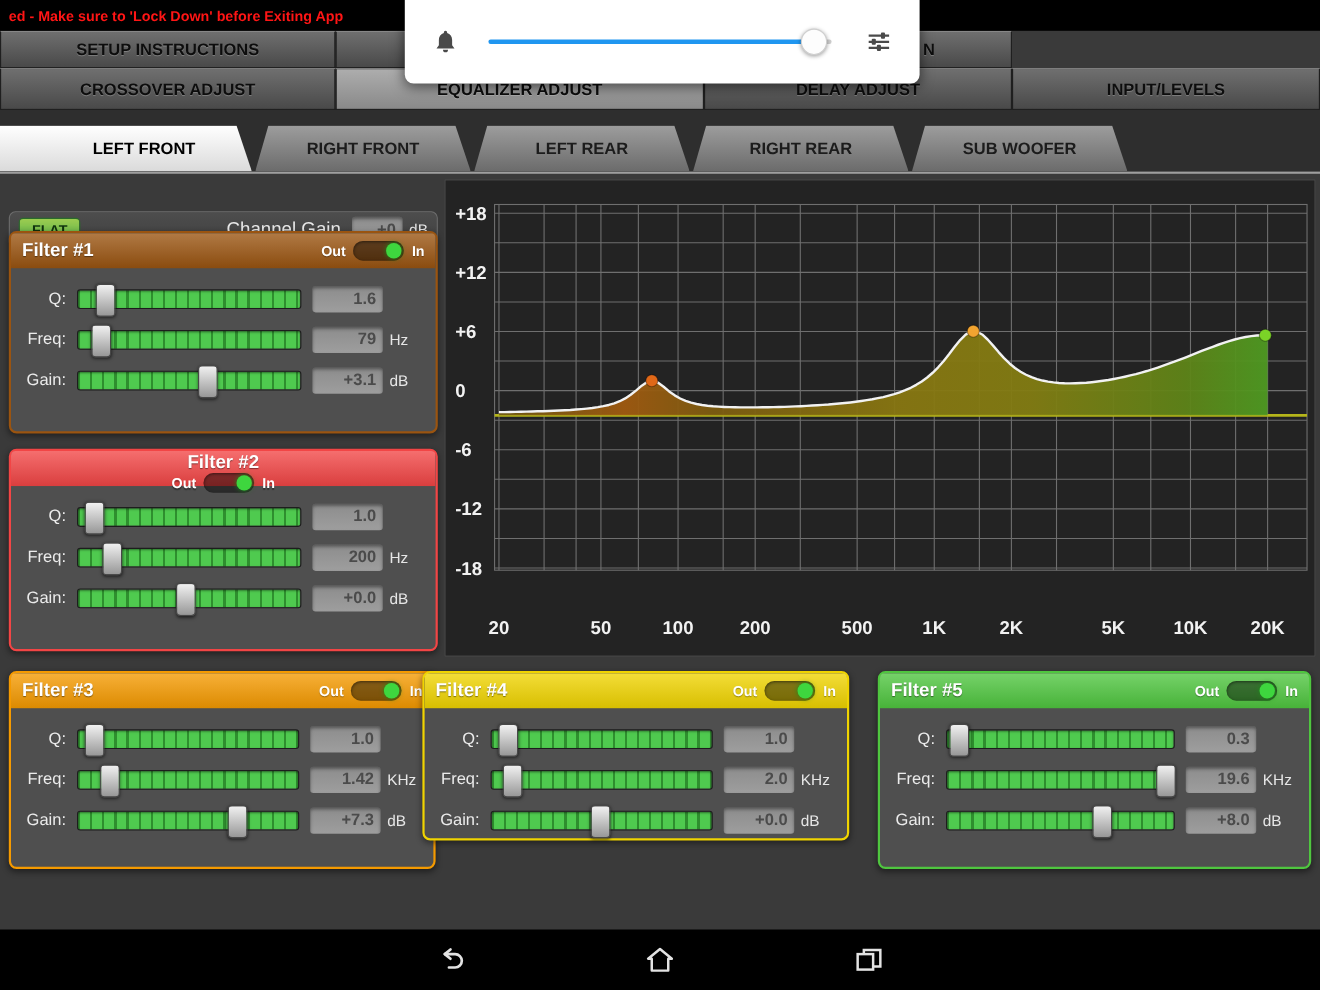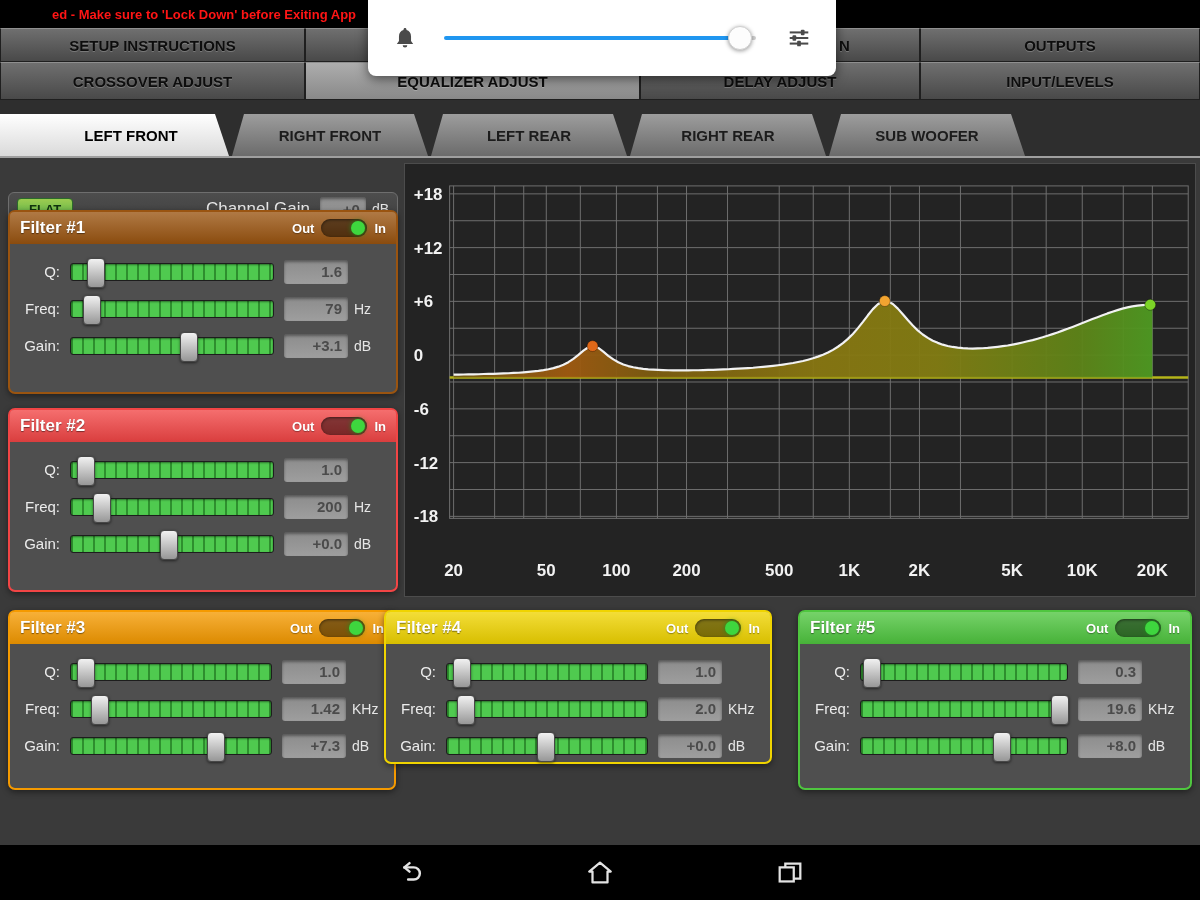--- a/index.html
+++ b/index.html
@@ -5,21 +5,21 @@
   html,body{margin:0;padding:0;}
   body{
     position:relative;width:1200px;height:900px;overflow:hidden;
     background:#3a3a3a;font-family:"Liberation Sans",sans-serif;
     -webkit-font-smoothing:antialiased;
   }
   
   .status-bar{position:absolute;top:0;left:0;width:1200px;height:28px;background:#000;
     display:flex;align-items:center;justify-content:space-between;padding:0 8px;box-sizing:border-box;z-index:10;}
   .status-conn{color:#fff;font-size:15px;font-weight:bold;}
-  .status-warn{color:#ff1515;font-size:13px;font-weight:bold;margin-left:44px;}
+  .status-warn{color:#ff1515;font-size:13px;font-weight:bold;}
   
   .menu-row{position:absolute;left:0;width:1200px;display:grid;grid-template-columns:305px 335px 280px 280px;z-index:5;}
   .menu-row1{top:28px;height:34px;}
   .menu-row2{top:62px;height:38px;}
   .menu-btn{background:linear-gradient(#6f6f6f,#494949);border:1px solid #1f1f1f;border-top-color:#8f8f8f;
     color:#0d0d0d;font-weight:bold;font-size:15px;display:flex;align-items:center;justify-content:center;
     text-shadow:0 1px 0 rgba(255,255,255,.22);position:relative;cursor:pointer;box-sizing:border-box;}
   .menu-btn.active{background:linear-gradient(#adadad,#898989);}
   .partial-label{position:absolute;left:198px;}
   
@@ -88,21 +88,20 @@
 <div class="status-bar">
   <span class="status-warn">ed - Make sure to 'Lock Down' before Exiting App</span>
 </div>
 
 <div class="menu-row menu-row1">
   <div class="menu-btn">SETUP INSTRUCTIONS</div>
   <div class="menu-btn"></div>
   <div class="menu-btn">
     <span class="partial-label">N</span>
   </div>
-  <div class="menu-btn">OUTPUTS</div>
 </div>
 
 <div class="menu-row menu-row2">
   <div class="menu-btn">CROSSOVER ADJUST</div>
   <div class="menu-btn active">EQUALIZER ADJUST</div>
   <div class="menu-btn">DELAY ADJUST</div>
   <div class="menu-btn">INPUT/LEVELS</div>
 </div>
 
 <div class="tab-row">
@@ -230,21 +229,21 @@
         <span class="flabel">Gain:</span>
         <div class="slider">
             <div class="thumb" style="left: 58%;"></div>
           </div>
         <span class="vbox">+3.1</span>
         <span class="unit">dB</span>
       </div>
     </div>
   </section>
     <section class="filter-panel" style="left: 8px; top: 408px; width: 390px; height: 184px; border-color: rgb(242, 69, 69);">
-    <header class="filter-header" style="background-color: rgb(242, 69, 69);">
+    <header class="filter-header" style="background-color: rgb(242, 69, 69); flex-direction: column;">
       <span class="filter-title">Filter #2</span>
       <span class="toggle-group">
         <span class="toggle-label">Out</span>
         <span class="toggle">
           <span class="knob"></span>
         </span>
         <span class="toggle-label">In</span>
       </span>
     </header>
     <div class="filter-body">

